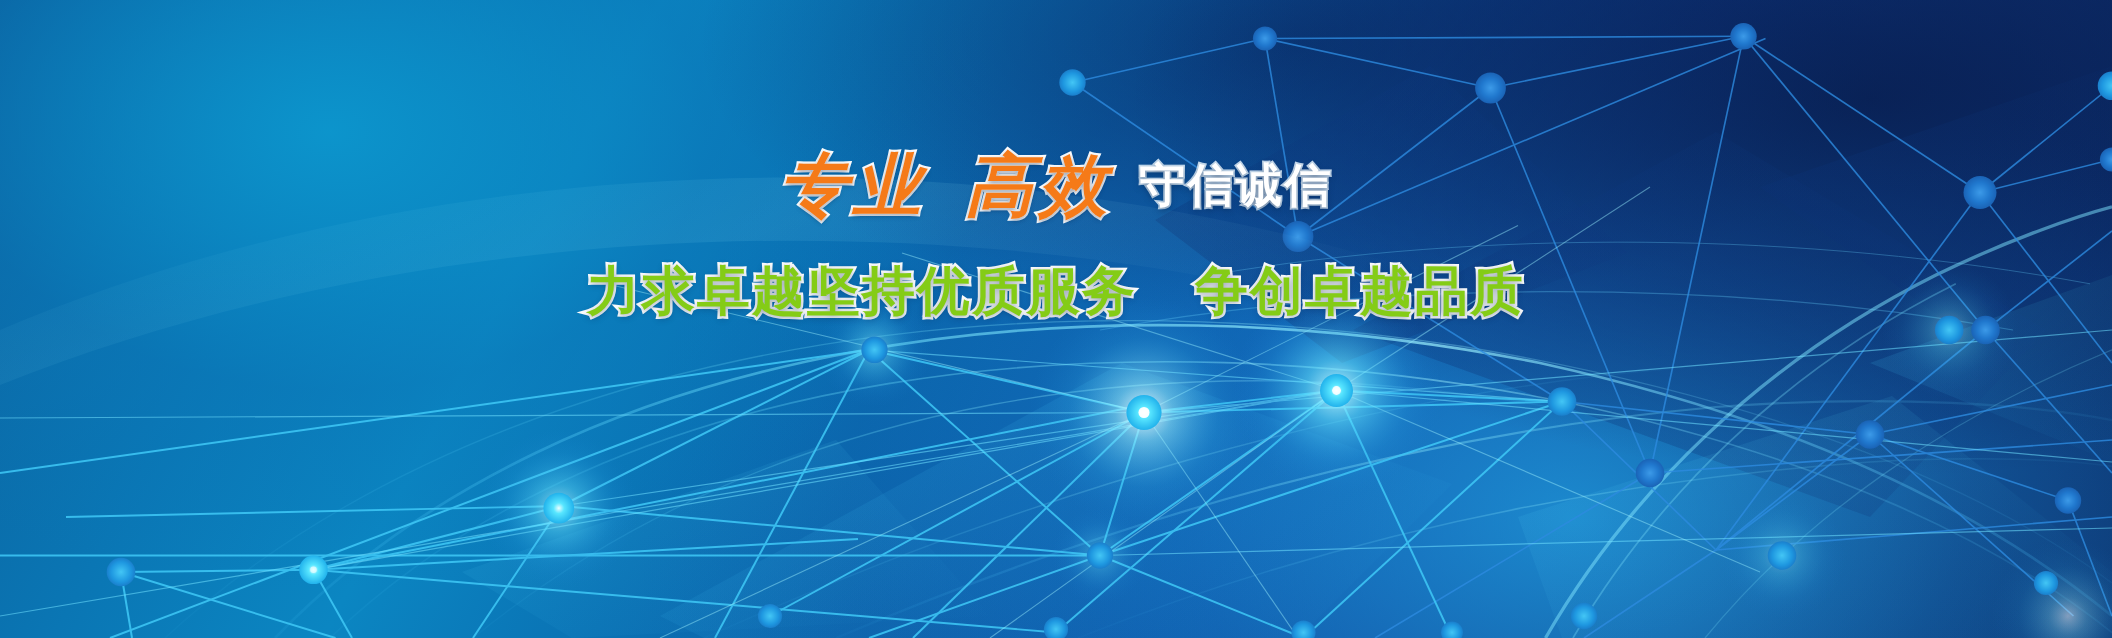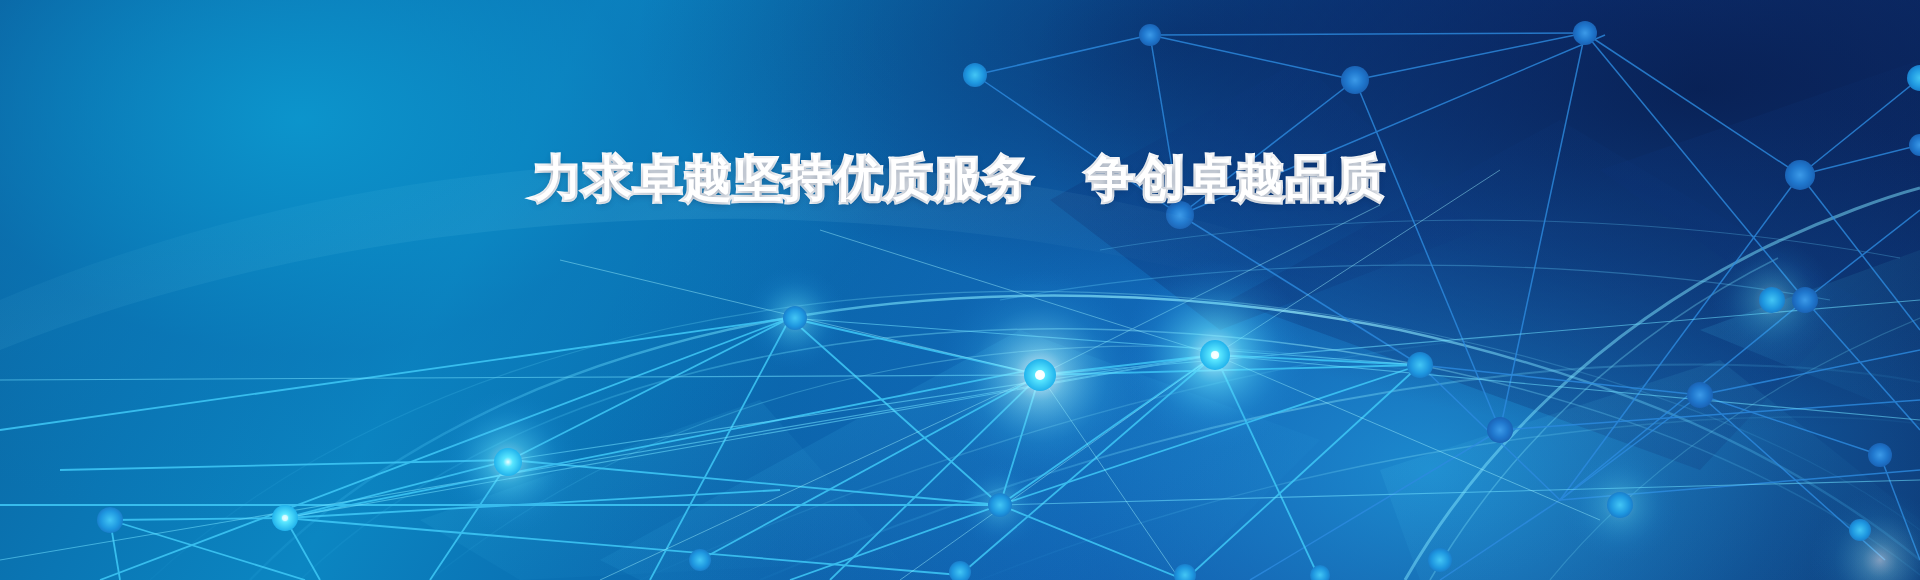--- a/index.html
+++ b/index.html
@@ -55,24 +55,24 @@
   .hl-white {
     font-family:"Liberation Sans", sans-serif;
     font-size:42px; font-weight:700;
     color:#ffffff; letter-spacing:2px;
     vertical-align:middle; margin-left:20px;
     -webkit-text-stroke:3px rgba(232,246,255,0.85);
     paint-order:stroke fill;
     text-shadow:0 2px 6px rgba(3,30,70,0.5);
   }
   .subline {
-    margin-top:9px; white-space:nowrap;
+    margin-top:19px; white-space:nowrap;
     font-family:"Liberation Sans", sans-serif;
     font-size:48px; font-weight:700;
-    color:#ffffff; letter-spacing:2px;
+    color:#84cc16; letter-spacing:2px;
     -webkit-text-stroke:4.5px #ffffff;
     paint-order:stroke fill;
     text-shadow:0 2px 7px rgba(3,28,68,0.42);
   }
   .sub-gap { display:inline-block; width:22px; }
 </style>
 </head>
 <body>
 
 <div id="banner">
@@ -316,20 +316,26 @@
         <stop offset="0%" stop-color="#7FE9FF" stop-opacity="0"></stop>
         <stop offset="55%" stop-color="#9DF2FF" stop-opacity="0.10"></stop>
         <stop offset="100%" stop-color="#BFF8FF" stop-opacity="0"></stop>
       </linearGradient>
     </defs>
     <path d="M0,300 C400,130 900,120 1300,250 L1300,300 C900,180 400,190 0,350 Z" fill="url(#sweep)"></path>
   </svg>
 
   <div class="text-block">
 
+    <div class="headline">
+      <span class="hl-accent">专业</span>
+      <span class="hl-accent-gap"></span>
+      <span class="hl-accent">高效</span>
+      <span class="hl-white">守信诚信</span>
+    </div>
 
     <div class="subline">
       <span>力求卓越坚持优质服务</span>
       <span class="sub-gap"></span>
       <span>争创卓越品质</span>
     </div>
 
   </div>
 
 </div>

